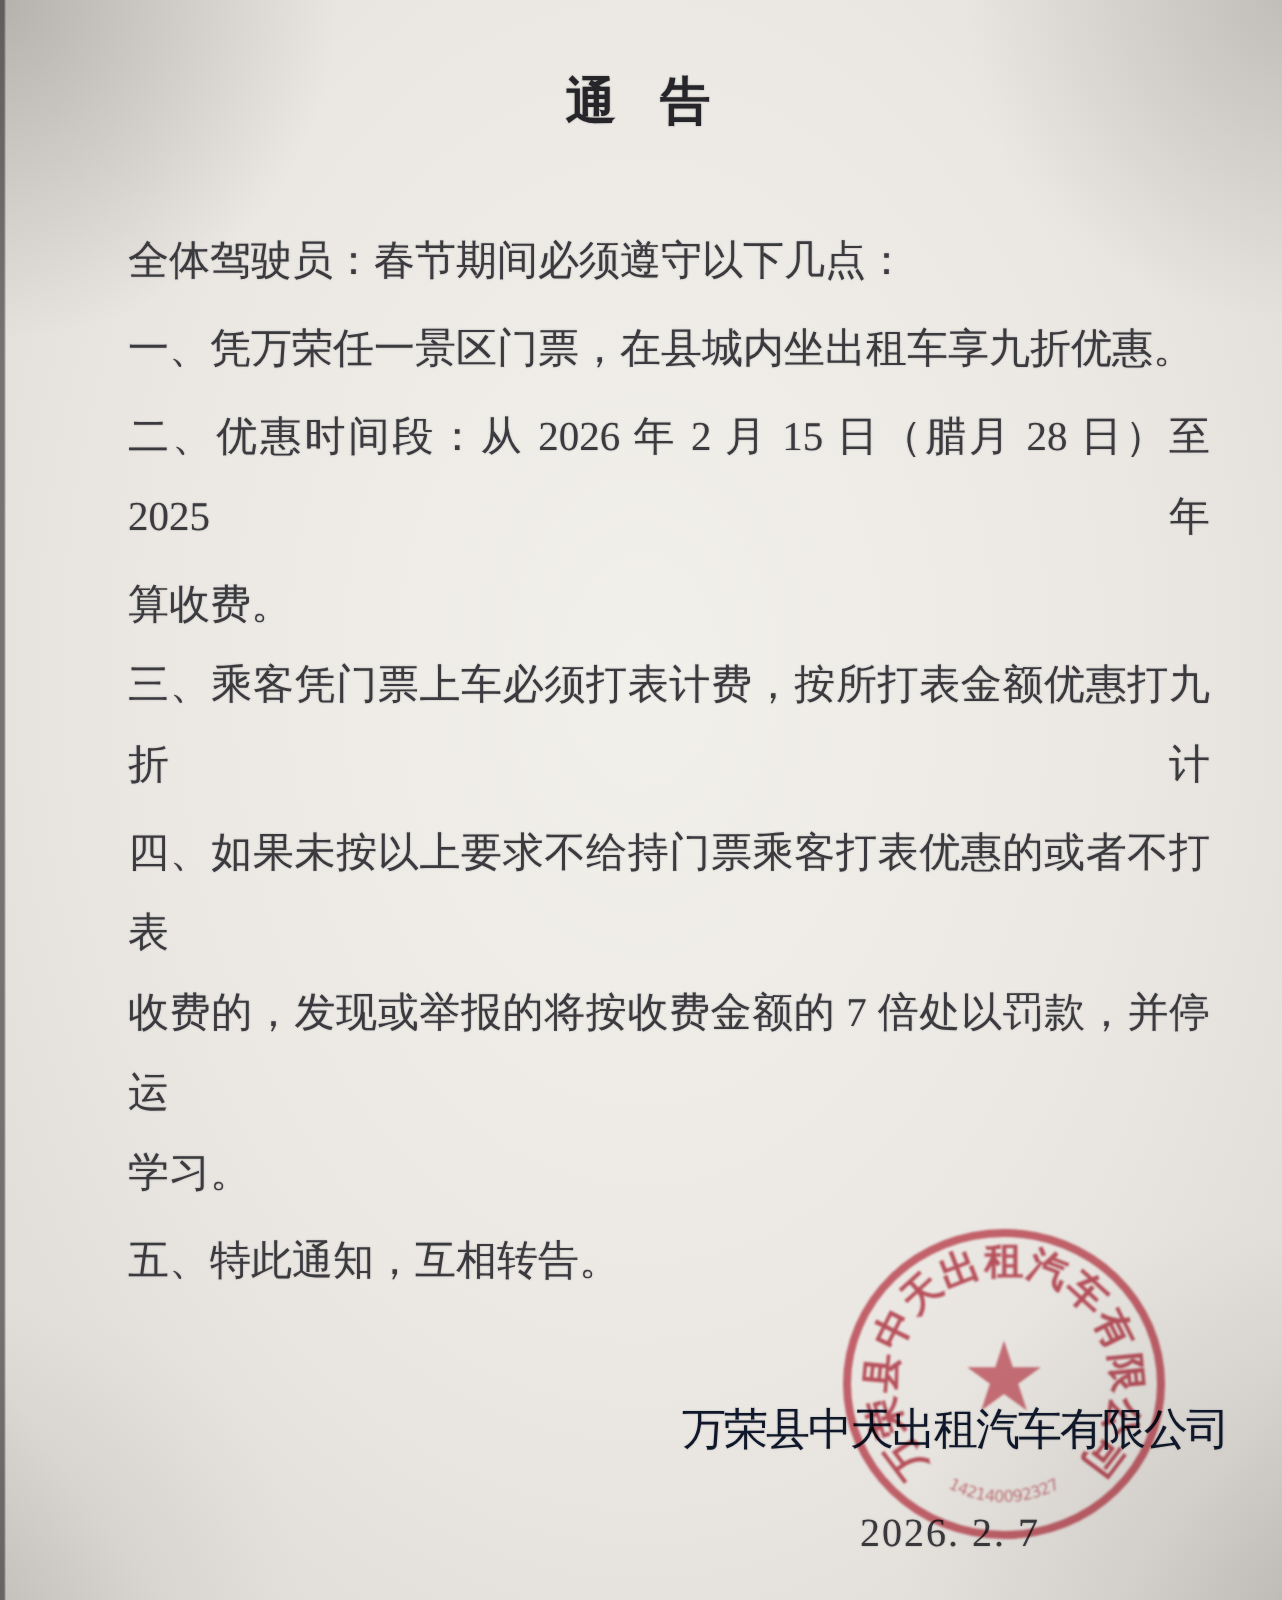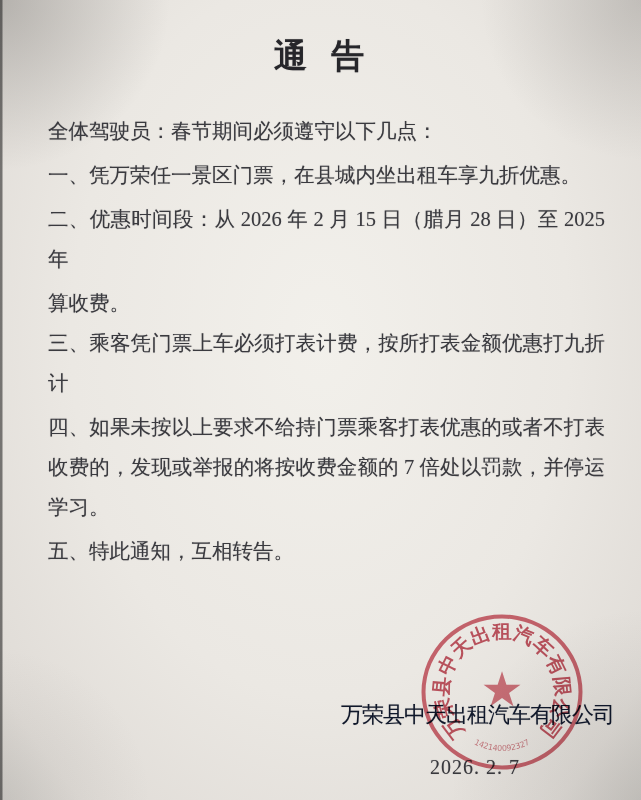--- a/index.html
+++ b/index.html
@@ -12,31 +12,31 @@
       radial-gradient(circle at 0% 0%, rgba(90,88,85,0.32), rgba(90,88,85,0) 170px),
       radial-gradient(circle at 100% 0%, rgba(105,103,100,0.26), rgba(105,103,100,0) 160px),
       radial-gradient(circle at 100% 100%, rgba(115,113,110,0.20), rgba(115,113,110,0) 190px),
       radial-gradient(circle at 0% 100%, rgba(115,113,110,0.14), rgba(115,113,110,0) 150px),
       radial-gradient(ellipse at 50% 42%, #f2f0eb 0%, #ebe8e3 55%, #e0dcd7 88%, #d2cfca 100%);
   }
   .page { position: relative; width: 641px; height: 800px; }
 
   .title {
     position: absolute; top: 34px; left: 0; width: 100%; margin: 0;
-    text-align: center; font-size: 33px; font-weight: bold; color: #26262a;
+    text-align: center; font-size: 25px; font-weight: bold; color: #26262a;
     letter-spacing: 3px; word-spacing: 10px;
     text-shadow: 0 0 1px rgba(38,38,42,0.4);
   }
 
   .body-text {
     position: absolute; top: 111px; left: 48px; width: 557px;
     font-size: 20.5px; line-height: 40px; color: #3a3a3f;
     text-shadow: 0 0 1px rgba(58,58,63,0.35);
   }
-  .para { margin: 0 0 4px 0; }
+  .para { margin: 0 0 4px 16px; }
   .line { text-align: justify; text-align-last: left; }
   .line.fill { text-align-last: justify; }
 
   .company-name {
     position: absolute; left: 341px; top: 700px;
     font-size: 22px; letter-spacing: -1px; color: #0f172a;
     text-shadow: 0 0 1px rgba(56,56,61,0.35);
   }
   .sign-date {
     position: absolute; left: 430px; top: 756px;

